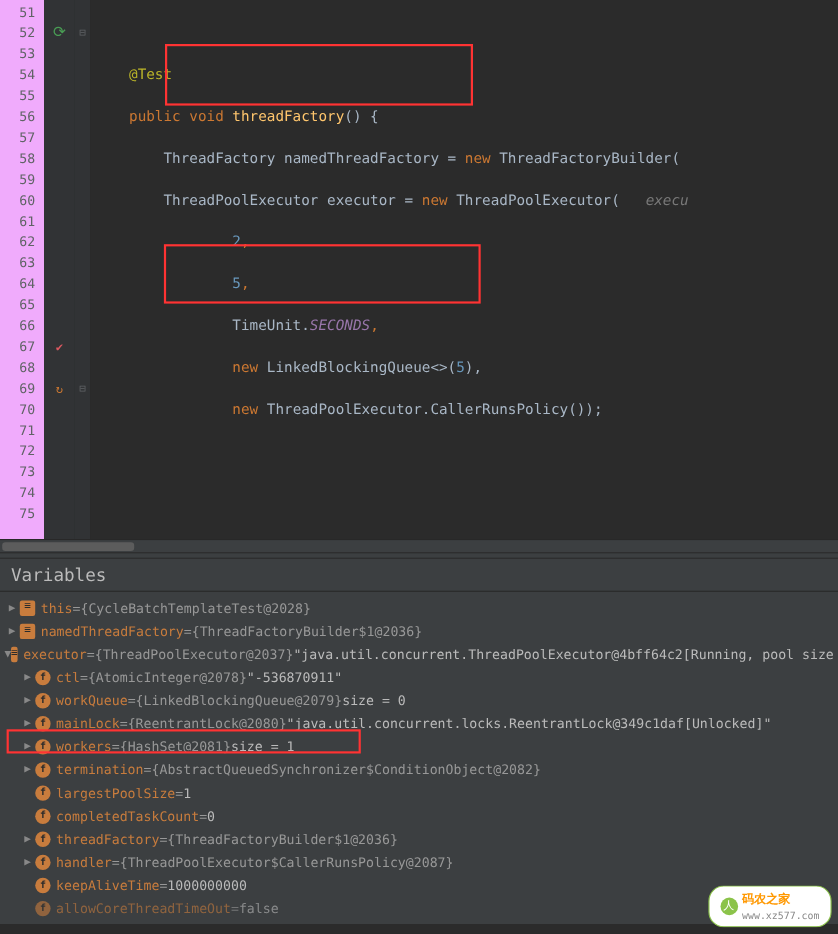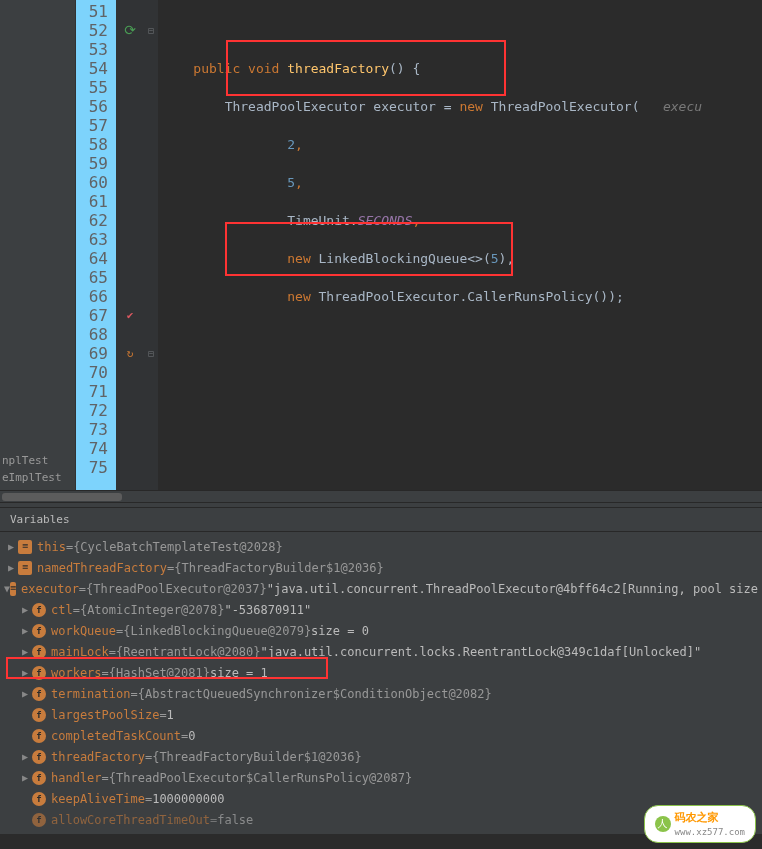--- a/index.html
+++ b/index.html
@@ -1,36 +1,36 @@
 <!DOCTYPE html>
 <html><head>
 <meta charset="utf-8">
 <style>
 * { margin: 0; padding: 0; box-sizing: border-box; }
 body { font-family: Consolas, Monaco, monospace; font-size: 13px; background: #2b2b2b; color: #a9b7c6; width: 762px; }
 .editor-area { display: flex; height: 490px; background: #2b2b2b; overflow: hidden; }
 .left-panel { width: 76px; background: #3c3f41; border-right: 1px solid #323232; display: flex; flex-direction: column; justify-content: flex-end; padding: 4px 2px; font-size: 11px; color: #999; }
 .left-panel div { padding: 2px 0; white-space: nowrap; overflow: hidden; }
-.gutter { width: 40px; background: #7dd3fc; color: #606366; text-align: right; padding-right: 8px; line-height: 19px; padding-top: 2px; font-size: 16px; position: relative; }
+.gutter { width: 40px; background: #f0abfc; color: #606366; text-align: right; padding-right: 8px; line-height: 19px; padding-top: 2px; font-size: 12px; position: relative; }
 .gutter-icons { width: 28px; background: #313335; line-height: 19px; padding-top: 2px; font-size: 11px; }
 .gutter-icons div { height: 19px; text-align: center; }
 .fold-col { width: 14px; background: #313335; line-height: 19px; padding-top: 2px; color: #606366; font-size: 10px; }
 .fold-col div { height: 19px; text-align: center; }
 .code { flex: 1; background: #2b2b2b; line-height: 19px; padding-top: 2px; white-space: pre; overflow: hidden; position: relative; }
 .code-line { height: 19px; padding-left: 4px; }
 .kw { color: #cc7832; }
 .method { color: #ffc66d; }
 .num { color: #6897bb; }
 .paramhint { color: #787878; font-style: italic; }
 .field { color: #9876aa; font-style: italic; }
 .ann { color: #bbb529; }
 .redbox { position: absolute; border: 2px solid #ff3333; pointer-events: none; }
 .splitter { height: 6px; background: #3c3f41; border-top: 1px solid #282828; border-bottom: 1px solid #282828; cursor: row-resize; }
 .debug-panel { background: #3c3f41; color: #bbbbbb; font-size: 12px; }
-.debug-tab { padding: 5px 10px; color: #bbbbbb; border-bottom: 1px solid #282828; font-size: 11px; }
+.debug-tab { padding: 5px 10px; color: #bbbbbb; border-bottom: 1px solid #282828; font-size: 16px; }
 .vars { padding: 4px 0; }
 .var-row { display: flex; align-items: center; height: 21px; padding-left: 4px; white-space: nowrap; overflow: hidden; }
 .exp { width: 14px; text-align: center; color: #888; cursor: pointer; font-size: 10px; }
 .icon-f { display: inline-block; width: 14px; height: 14px; border-radius: 50%; background: #c87c3d; color: #2b2b2b; text-align: center; line-height: 14px; font-size: 9px; font-weight: bold; margin-right: 5px; }
 .icon-e { display: inline-block; width: 14px; height: 14px; background: #c87c3d; color: #2b2b2b; text-align: center; line-height: 12px; font-size: 10px; margin-right: 5px; border-radius: 2px; }
 .vname { color: #c87c3d; }
 .vval { color: #989898; }
 .indent1 { padding-left: 18px; }
 .indent2 { padding-left: 32px; }
 .scrollbar { height: 12px; background: #3c3f41; border-top: 1px solid #282828; position: relative; }
@@ -38,24 +38,20 @@
 .watermark { position: fixed; right: 6px; bottom: 6px; background: #fff; border: 1px solid #8bc34a; border-radius: 14px; padding: 4px 10px; font-size: 11px; color: #4caf50; display: flex; align-items: center; gap: 4px; }
 .wm-icon { display:inline-block; width:16px; height:16px; border-radius:50%; background:#8bc34a; color:#fff; text-align:center; line-height:16px; font-size:10px; }
 .vcs-icon { color: #499c54; font-size: 14px; }
 .bp-icon { color: #db5860; font-size: 11px; }
 .recur-icon { color: #cc7832; font-size: 11px; }
 </style>
 </head>
 <body>
 
 <div class="editor-area">
-  <div class="left-panel">
-    <div>nplTest</div>
-    <div>eImplTest</div>
-  </div>
   <div class="gutter">
     <div>51</div>
       <div>52</div>
       <div>53</div>
       <div>54</div>
       <div>55</div>
       <div>56</div>
       <div>57</div>
       <div>58</div>
       <div>59</div>
@@ -126,21 +122,23 @@
       <div></div>
       <div></div>
       <div></div>
       <div></div>
       <div></div>
       <div></div>
   </div>
   <div class="code">
     <div class="redbox" style="top:40px;left:68px;width:280px;height:56px"></div>
     <div class="redbox" style="top:222px;left:67px;width:288px;height:54px"></div>
+<div class="code-line">    <span class="ann">@Test</span></div>
 <div class="code-line">    <span class="kw">public void</span> <span class="method">threadFactory</span><span>() {</span></div>
+<div class="code-line">        <span>ThreadFactory namedThreadFactory = </span><span class="kw">new</span><span> ThreadFactoryBuilder(</span></div>
 <div class="code-line">        <span>ThreadPoolExecutor executor = </span><span class="kw">new</span><span> ThreadPoolExecutor(   </span><span class="paramhint">execu</span></div>
 <div class="code-line">                <span class="num">2</span><span class="kw">,</span></div>
 <div class="code-line">                <span class="num">5</span><span class="kw">,</span></div>
 <div class="code-line">                <span>TimeUnit.</span><span class="field">SECONDS</span><span class="kw">,</span></div>
 <div class="code-line">                <span class="kw">new</span><span> LinkedBlockingQueue&lt;&gt;(</span><span class="num">5</span><span>),</span></div>
 <div class="code-line">                <span class="kw">new</span><span> ThreadPoolExecutor.CallerRunsPolicy());</span></div>
 <div class="code-line"></div>
 
 
 

